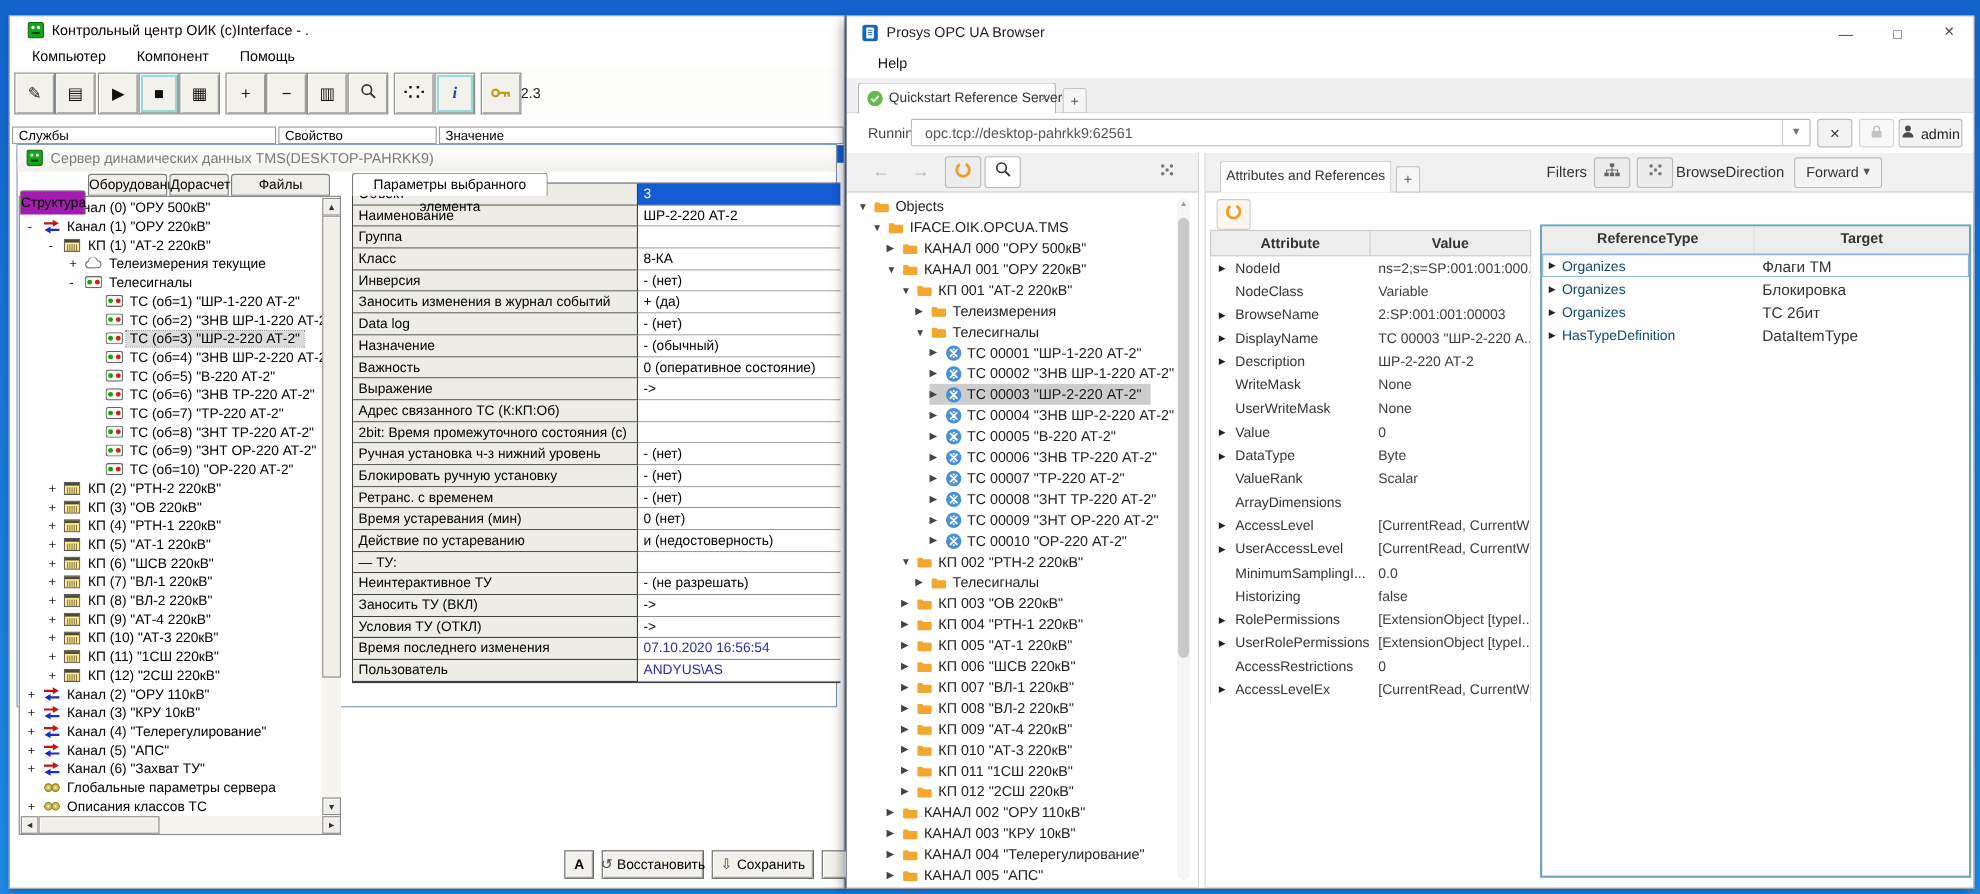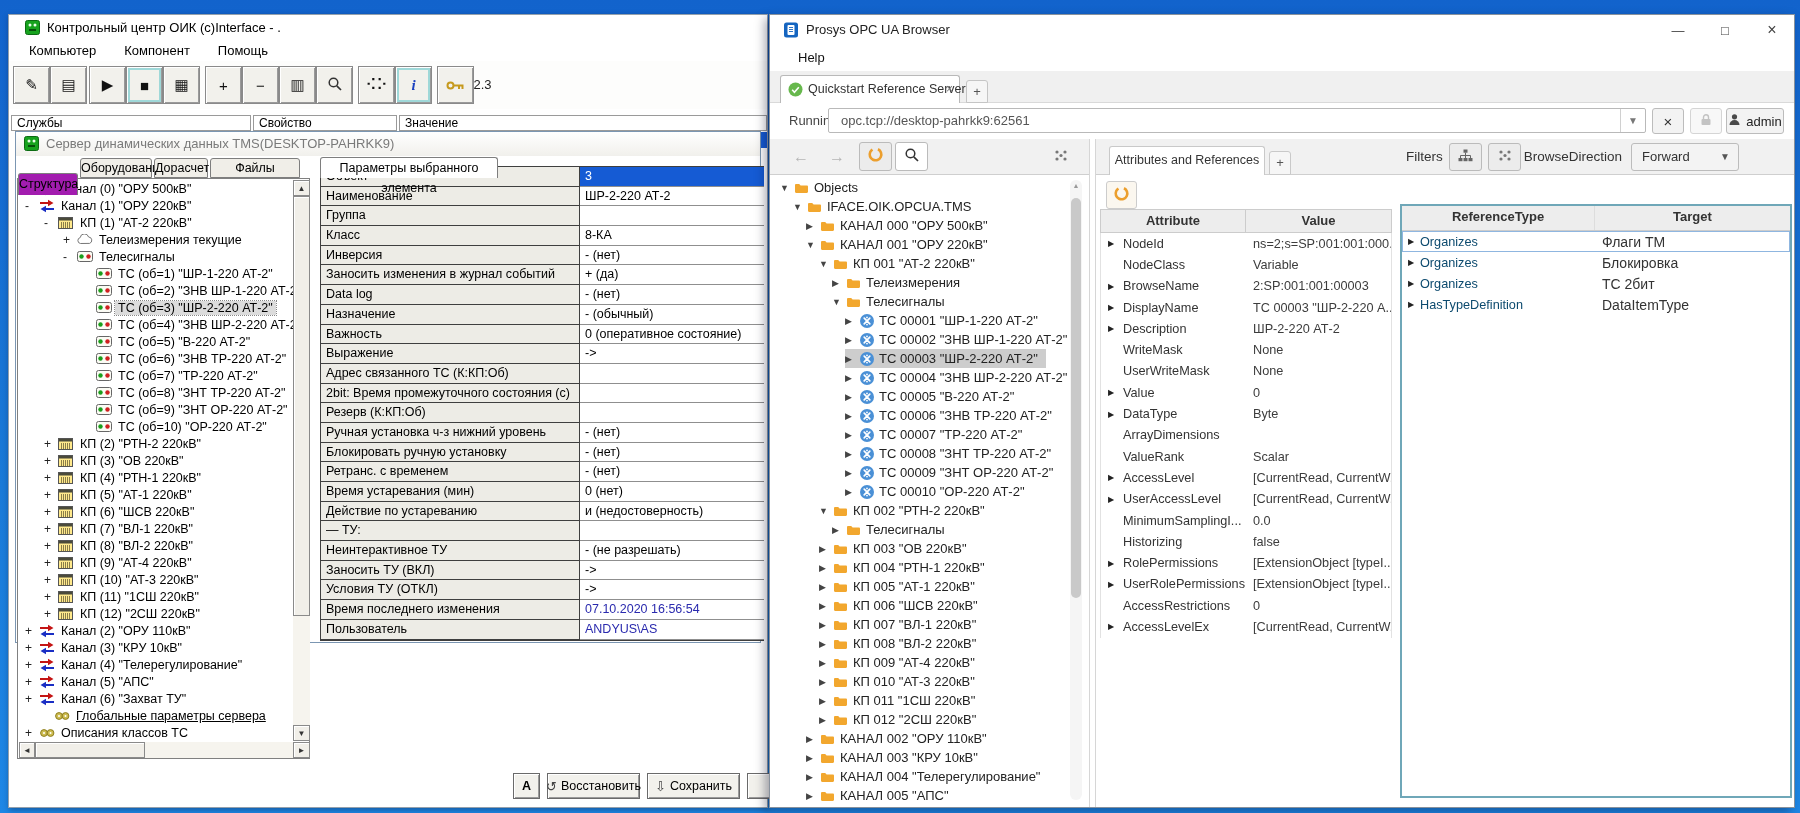--- a/index.html
+++ b/index.html
@@ -81,21 +81,21 @@
   #url-field .dd{position:absolute;right:0;top:0;width:24px;height:23px;border-left:1px solid #d0d0d0;text-align:center;line-height:23px;font-size:10px;color:#777;}
   .rbtn{position:absolute;top:5px;height:26px;background:#f3f3f3;border:1px solid #bcbcbc;border-radius:3px;display:flex;align-items:center;justify-content:center;gap:5px;font-size:13px;color:#222;box-sizing:border-box;}
   .rbtn.dis{background:#f8f8f8;border-color:#d5d5d5;}
   .rw-band{position:absolute;left:0;top:124px;width:100%;height:36px;background:#f1f1f1;border-bottom:1px solid #cfcfcf;box-sizing:border-box;}
   .navbtn{position:absolute;top:3px;width:34px;height:30px;display:flex;align-items:center;justify-content:center;font-size:16px;color:#b5b5b5;}
   .bandbtn{position:absolute;top:3px;width:33px;height:29px;background:#ececec;border:1px solid #bbb;border-radius:3px;display:flex;align-items:center;justify-content:center;box-sizing:border-box;}
   #attr-tab{position:absolute;left:339px;top:7px;width:156px;height:29px;background:#fff;border:1px solid #c9c9c9;border-bottom:none;border-radius:3px 3px 0 0;text-align:center;line-height:27px;font-size:12.5px;color:#333;box-sizing:border-box;}
   #attr-plus{position:absolute;left:499px;top:12px;width:22px;height:24px;background:#f6f6f6;border:1px solid #c9c9c9;border-radius:3px 3px 0 0;text-align:center;line-height:22px;font-size:13px;color:#555;box-sizing:border-box;}
   #filters-label{position:absolute;left:636px;top:0;line-height:36px;font-size:13.5px;color:#333;}
   #bd-label{position:absolute;left:742px;top:0;width:110px;text-align:right;line-height:36px;font-size:13.5px;color:#333;}
-  #fwd-dd{position:absolute;left:861px;top:4px;width:108px;height:28px;background:#f3f3f3;border:1px solid #bcbcbc;border-radius:3px;box-sizing:border-box;}
+  #fwd-dd{position:absolute;left:861px;top:4px;width:80px;height:28px;background:#f3f3f3;border:1px solid #bcbcbc;border-radius:3px;box-sizing:border-box;}
   #fwd-dd .v{position:absolute;left:10px;top:0;line-height:26px;font-size:13px;color:#333;}
   #fwd-dd .a{position:absolute;right:8px;top:0;line-height:26px;font-size:10px;color:#555;}
   #rw-divider{position:absolute;left:319px;top:124px;width:7px;height:668px;background:#fff;border-left:1px solid #d6d6d6;border-right:1px solid #d6d6d6;box-sizing:border-box;}
   
   #rtree{position:absolute;left:2px;top:163px;width:296px;height:627px;overflow:hidden;}
   .rt-row{display:flex;align-items:center;height:19px;white-space:nowrap;}
   .rt-in{display:inline-flex;align-items:center;height:19px;padding-right:8px;}
   .rt-in.sel{background:#cdcdcd;}
   .rt-arrow{display:inline-block;width:14px;font-size:9px;color:#444;text-align:left;flex:0 0 14px;}
   .rt-icon{display:inline-flex;width:20px;flex:0 0 20px;align-items:center;}
@@ -545,21 +545,21 @@
             <div class="lt-row" style="padding-left: 6px;">
               <span class="lt-exp">+</span>
               <span class="lt-icon">
                 <svg width="16" height="14">
                   <path d="M1 3h8V0.8L14.5 4 9 7.2V5H1z" fill="#c41414"></path>
                   <path d="M15 11h-8v2.2L1.5 10 7 6.8V9h8z" fill="#1a2ec4"></path>
                 </svg>
               </span>
               <span class="lt-label">Канал (6) "Захват ТУ"</span>
             </div>
-            <div class="lt-row" style="padding-left: 21px; text-decoration: underline;">
+            <div class="lt-row" style="padding-left: 6px;">
               <span class="lt-exp"></span>
               <span class="lt-icon">
                 <svg width="17" height="12">
                   <g stroke="#8f7f1f" fill="#cdbc51">
                     <circle cx="5" cy="6" r="3.4"></circle>
                     <circle cx="11.5" cy="6" r="3.4"></circle>
                   </g>
                   <circle cx="5" cy="6" r="1" fill="#fff"></circle>
                   <circle cx="11.5" cy="6" r="1" fill="#fff"></circle>
                 </svg>
@@ -631,24 +631,20 @@
           <div class="pr-row">
             <div class="pr-name">Выражение</div>
             <div class="pr-val">-&gt;</div>
           </div>
           <div class="pr-row">
             <div class="pr-name">Адрес связанного ТС (К:КП:Об)</div>
             <div class="pr-val"></div>
           </div>
           <div class="pr-row">
             <div class="pr-name">2bit: Время промежуточного состояния (с)</div>
-            <div class="pr-val"></div>
-          </div>
-          <div class="pr-row">
-            <div class="pr-name">Резерв (К:КП:Об)</div>
             <div class="pr-val"></div>
           </div>
           <div class="pr-row">
             <div class="pr-name">Ручная установка ч-з нижний уровень</div>
             <div class="pr-val">- (нет)</div>
           </div>
           <div class="pr-row">
             <div class="pr-name">Блокировать ручную установку</div>
             <div class="pr-val">- (нет)</div>
           </div>
@@ -1257,27 +1253,27 @@
           <span class="at-name">Value</span>
           <span class="at-val">0</span>
         </div>
         <div class="at-row">
           <span class="at-arrow">▶</span>
           <span class="at-name">DataType</span>
           <span class="at-val">Byte</span>
         </div>
         <div class="at-row">
           <span class="at-arrow"></span>
+          <span class="at-name">ValueRank</span>
+          <span class="at-val">Scalar</span>
+        </div>
+        <div class="at-row">
+          <span class="at-arrow"></span>
           <span class="at-name">ArrayDimensions</span>
           <span class="at-val"></span>
-        </div>
-        <div class="at-row">
-          <span class="at-arrow"></span>
-          <span class="at-name">ValueRank</span>
-          <span class="at-val">Scalar</span>
         </div>
         <div class="at-row">
           <span class="at-arrow">▶</span>
           <span class="at-name">AccessLevel</span>
           <span class="at-val">[CurrentRead, CurrentW...</span>
         </div>
         <div class="at-row">
           <span class="at-arrow">▶</span>
           <span class="at-name">UserAccessLevel</span>
           <span class="at-val">[CurrentRead, CurrentW...</span>

